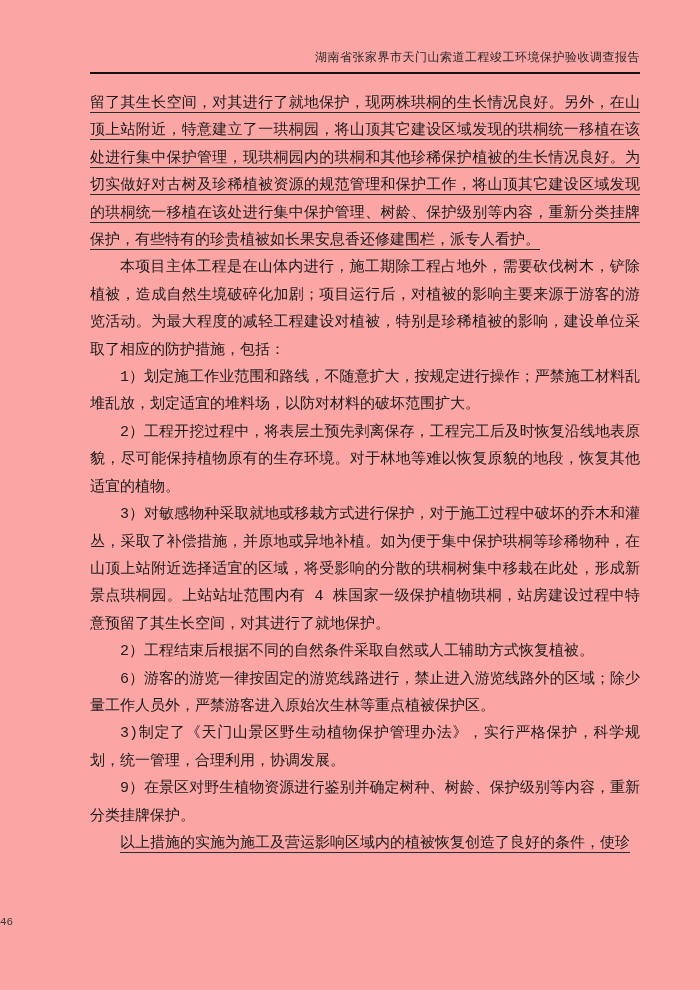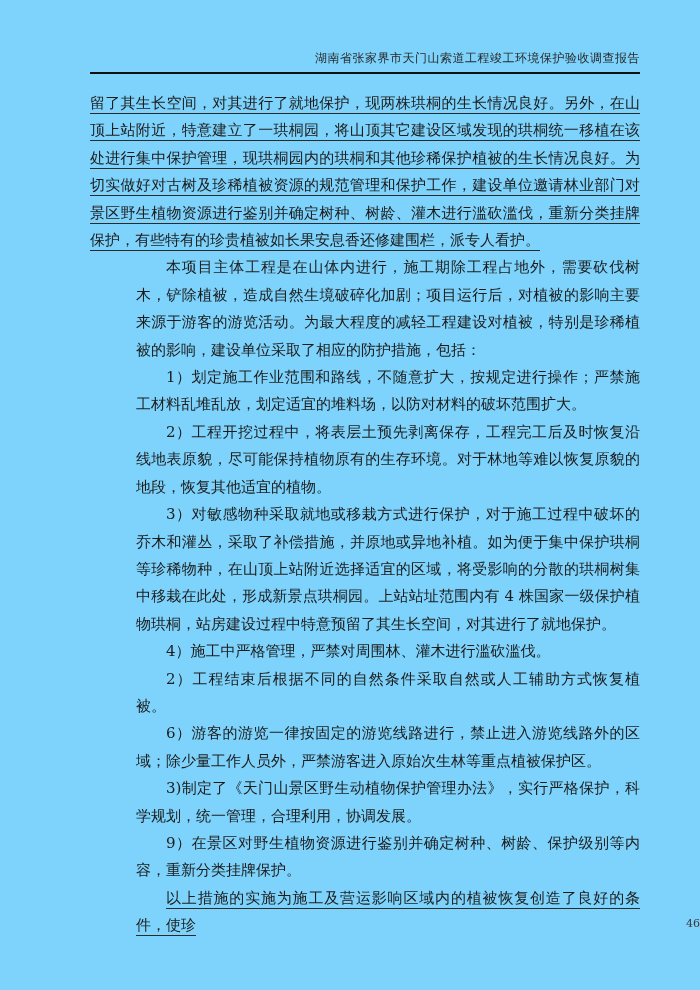--- a/index.html
+++ b/index.html
@@ -4,23 +4,24 @@
 <style>
   * { margin: 0; padding: 0; box-sizing: border-box; }
   html, body {
     background: #ffffff;
     font-family: "DejaVu Serif", "Liberation Serif", serif;
   }
   .page {
     position: relative;
     width: 700px;
     height: 990px;
-    background: #7dd3fc;
+    background: #fca5a5;
     color: #1c1c1c;
     overflow: hidden;
+    font-family: Liberation Mono, monospace;
   }
   .header {
     position: absolute;
     top: 50px;
     left: 90px;
     width: 550px;
   }
   .header-title {
     text-align: right;
     font-size: 12px;
@@ -38,56 +39,55 @@
     position: absolute;
     top: 90px;
     left: 90px;
     width: 550px;
     font-size: 15px;
     line-height: 27.4px;
     text-align: justify;
     color: #1c1c1c;
   }
   .para { margin: 0; }
-  .para.indent { text-indent: 2em; margin-left: 46px; }
+  .para.indent { text-indent: 2em; }
   .para.underline {
     text-decoration: underline;
     text-decoration-thickness: 1px;
     text-underline-offset: 5px;
     text-decoration-color: #2a2a2a;
   }
   .footer {
     position: absolute;
     left: 0;
     top: 912px;
     width: 100%;
-    text-align: right;
+    text-align: left;
   }
   .page-number {
     font-size: 11px;
     color: #3a3a3a;
   }
 </style>
 </head>
 <body>
 
 <div class="page">
 
   <div class="header">
     <div class="header-title">湖南省张家界市天门山索道工程竣工环境保护验收调查报告</div>
     <div class="header-rule"></div>
   </div>
 
   <div class="doc-body" id="doc-body">
-      <p class="para underline">留了其生长空间，对其进行了就地保护，现两株珙桐的生长情况良好。另外，在山顶上站附近，特意建立了一珙桐园，将山顶其它建设区域发现的珙桐统一移植在该处进行集中保护管理，现珙桐园内的珙桐和其他珍稀保护植被的生长情况良好。为切实做好对古树及珍稀植被资源的规范管理和保护工作，建设单位邀请林业部门对景区野生植物资源进行鉴别并确定树种、树龄、灌木进行滥砍滥伐，重新分类挂牌保护，有些特有的珍贵植被如长果安息香还修建围栏，派专人看护。</p>
+      <p class="para underline">留了其生长空间，对其进行了就地保护，现两株珙桐的生长情况良好。另外，在山顶上站附近，特意建立了一珙桐园，将山顶其它建设区域发现的珙桐统一移植在该处进行集中保护管理，现珙桐园内的珙桐和其他珍稀保护植被的生长情况良好。为切实做好对古树及珍稀植被资源的规范管理和保护工作，将山顶其它建设区域发现的珙桐统一移植在该处进行集中保护管理、树龄、保护级别等内容，重新分类挂牌保护，有些特有的珍贵植被如长果安息香还修建围栏，派专人看护。</p>
       <p class="para indent">本项目主体工程是在山体内进行，施工期除工程占地外，需要砍伐树木，铲除植被，造成自然生境破碎化加剧；项目运行后，对植被的影响主要来源于游客的游览活动。为最大程度的减轻工程建设对植被，特别是珍稀植被的影响，建设单位采取了相应的防护措施，包括：</p>
       <p class="para indent">1）划定施工作业范围和路线，不随意扩大，按规定进行操作；严禁施工材料乱堆乱放，划定适宜的堆料场，以防对材料的破坏范围扩大。</p>
       <p class="para indent">2）工程开挖过程中，将表层土预先剥离保存，工程完工后及时恢复沿线地表原貌，尽可能保持植物原有的生存环境。对于林地等难以恢复原貌的地段，恢复其他适宜的植物。</p>
       <p class="para indent">3）对敏感物种采取就地或移栽方式进行保护，对于施工过程中破坏的乔木和灌丛，采取了补偿措施，并原地或异地补植。如为便于集中保护珙桐等珍稀物种，在山顶上站附近选择适宜的区域，将受影响的分散的珙桐树集中移栽在此处，形成新景点珙桐园。上站站址范围内有 4 株国家一级保护植物珙桐，站房建设过程中特意预留了其生长空间，对其进行了就地保护。</p>
-      <p class="para indent">4）施工中严格管理，严禁对周围林、灌木进行滥砍滥伐。</p>
       <p class="para indent">2）工程结束后根据不同的自然条件采取自然或人工辅助方式恢复植被。</p>
       <p class="para indent">6）游客的游览一律按固定的游览线路进行，禁止进入游览线路外的区域；除少量工作人员外，严禁游客进入原始次生林等重点植被保护区。</p>
       <p class="para indent">3)制定了《天门山景区野生动植物保护管理办法》，实行严格保护，科学规划，统一管理，合理利用，协调发展。</p>
       <p class="para indent">9）在景区对野生植物资源进行鉴别并确定树种、树龄、保护级别等内容，重新分类挂牌保护。</p>
       <p class="para indent underline">以上措施的实施为施工及营运影响区域内的植被恢复创造了良好的条件，使珍</p>
     </div>
 
   <div class="footer">
     <span class="page-number">46</span>
   </div>

